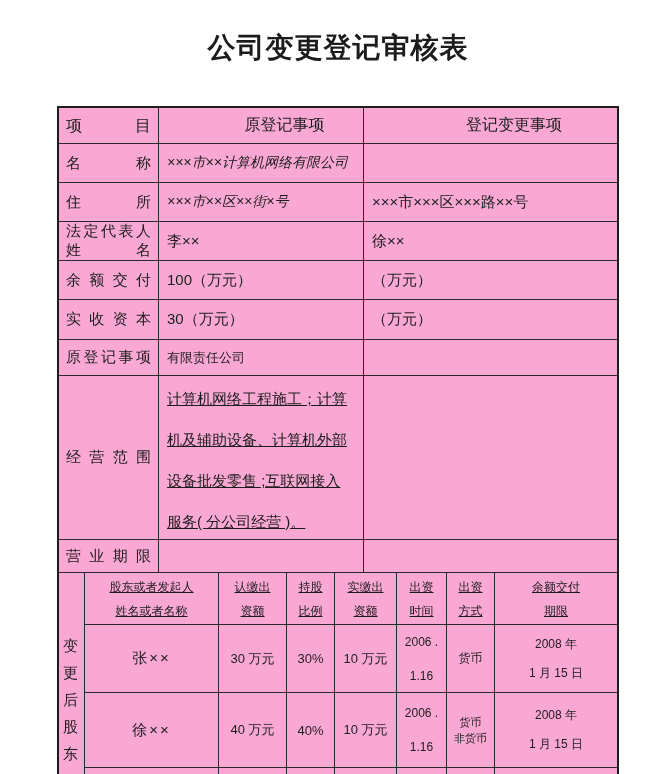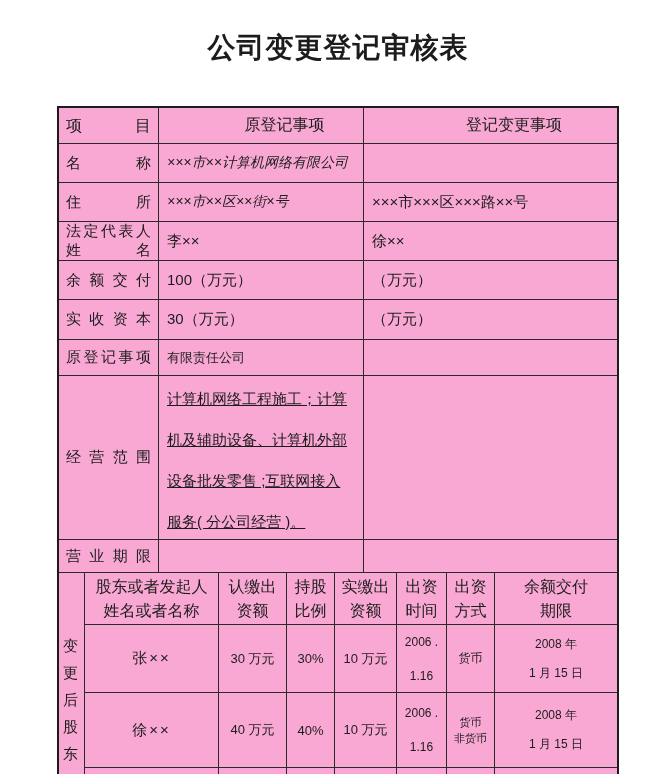--- a/index.html
+++ b/index.html
@@ -52,21 +52,21 @@
   .side-label {
     margin-top:60px; width:17px; font-size:15px; line-height:27px;
     word-break:break-all; 
   }
   .nright { flex:1; display:flex; flex-direction:column; }
   .nrow { display:flex; border-bottom:1.5px solid #2a2a2a; }
   .nh{height:52px} .nr1{height:68px} .nr2{height:75px}
   .nsliver { flex:1; border-bottom:none; }
   .w134{width:134px} .w68{width:68px} .w48{width:48px} .w62{width:62px} .w50{width:50px} .wrest{flex:1}
   .nrow .cell { justify-content:center; }
-  .nhead-t { font-size:16px; line-height:24px; white-space:pre-line; text-align:center; }
+  .nhead-t { font-size:12px; line-height:24px; white-space:pre-line; text-align:center;text-decoration:underline; }
   .nval {
     font-family:"Liberation Sans","DejaVu Sans",sans-serif;
     font-size:13px; white-space:pre-line; text-align:center;
   }
   .name-t { font-size:15px; letter-spacing:2px; }
   .time-t { font-size:12px; line-height:34px; }
   .method-t { font-size:12px; line-height:15px; }
   .method-sm { font-size:11px; line-height:16px; }
   .deadline-t { font-size:12px; line-height:29px; }
 </style>

